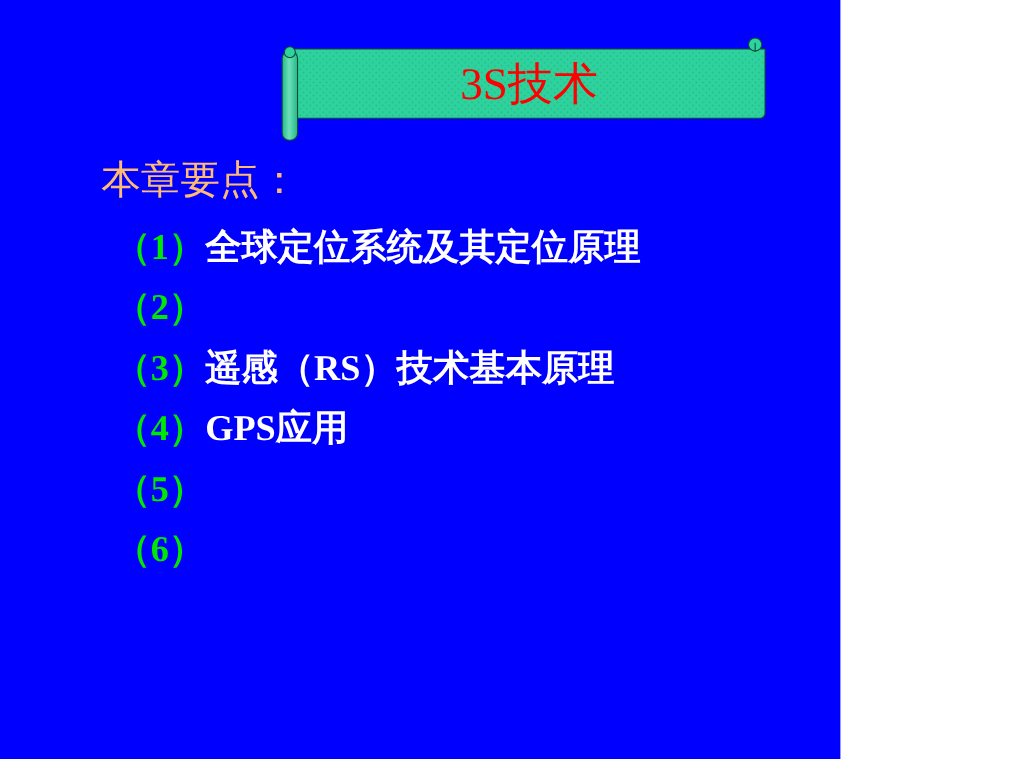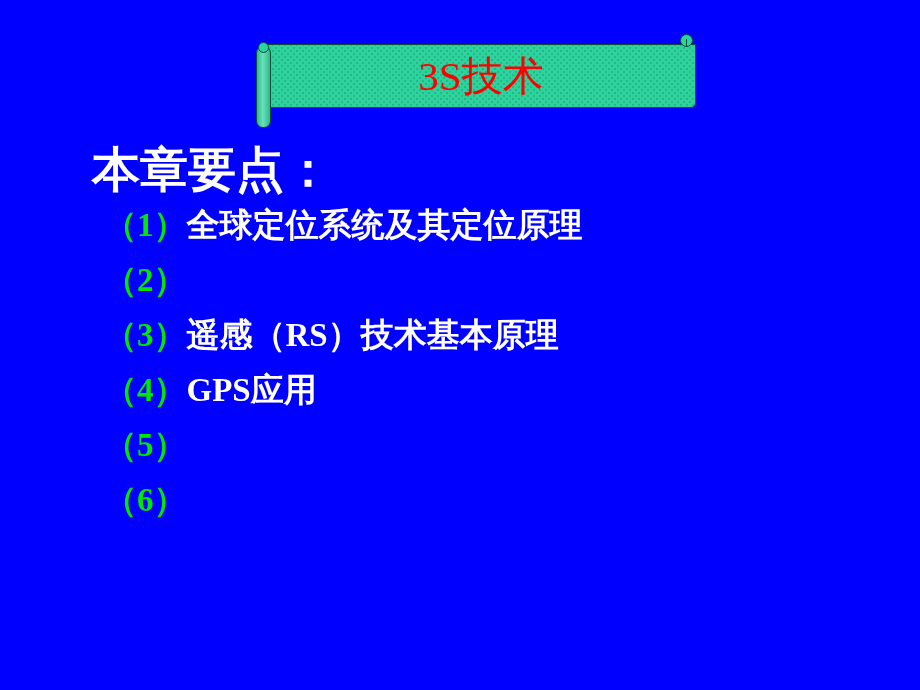--- a/index.html
+++ b/index.html
@@ -8,21 +8,21 @@
   }
   body {
     width: 920px;
     height: 690px;
     overflow: hidden;
     font-family: "Liberation Serif", "DejaVu Serif", serif;
   }
 
   #slide {
     position: relative;
-    width: 920px;
+    width: 764px;
     height: 690px;
     background: #0000ff;
     overflow: hidden;
     text-align: right;
   }
 
   
   #banner-wrap {
     position: absolute;
     left: 252px;
@@ -111,23 +111,23 @@
     line-height: 1;
     white-space: nowrap;
     font-family: "Liberation Serif", "DejaVu Serif", serif;
   }
 
   
   #heading {
     position: absolute;
     left: 92px;
     top: 144px;
-    color: #ffffff;
-    font-size: 48px;
-    font-weight: bold;
+    color: #fdba74;
+    font-size: 36px;
+    font-weight: normal;
     line-height: 1.1;
     white-space: nowrap;
     font-family: "Liberation Serif", "DejaVu Serif", serif;
   }
 
   #bullet-list {
     position: absolute;
     left: 104px;
     top: 198px;
     width: 780px;

